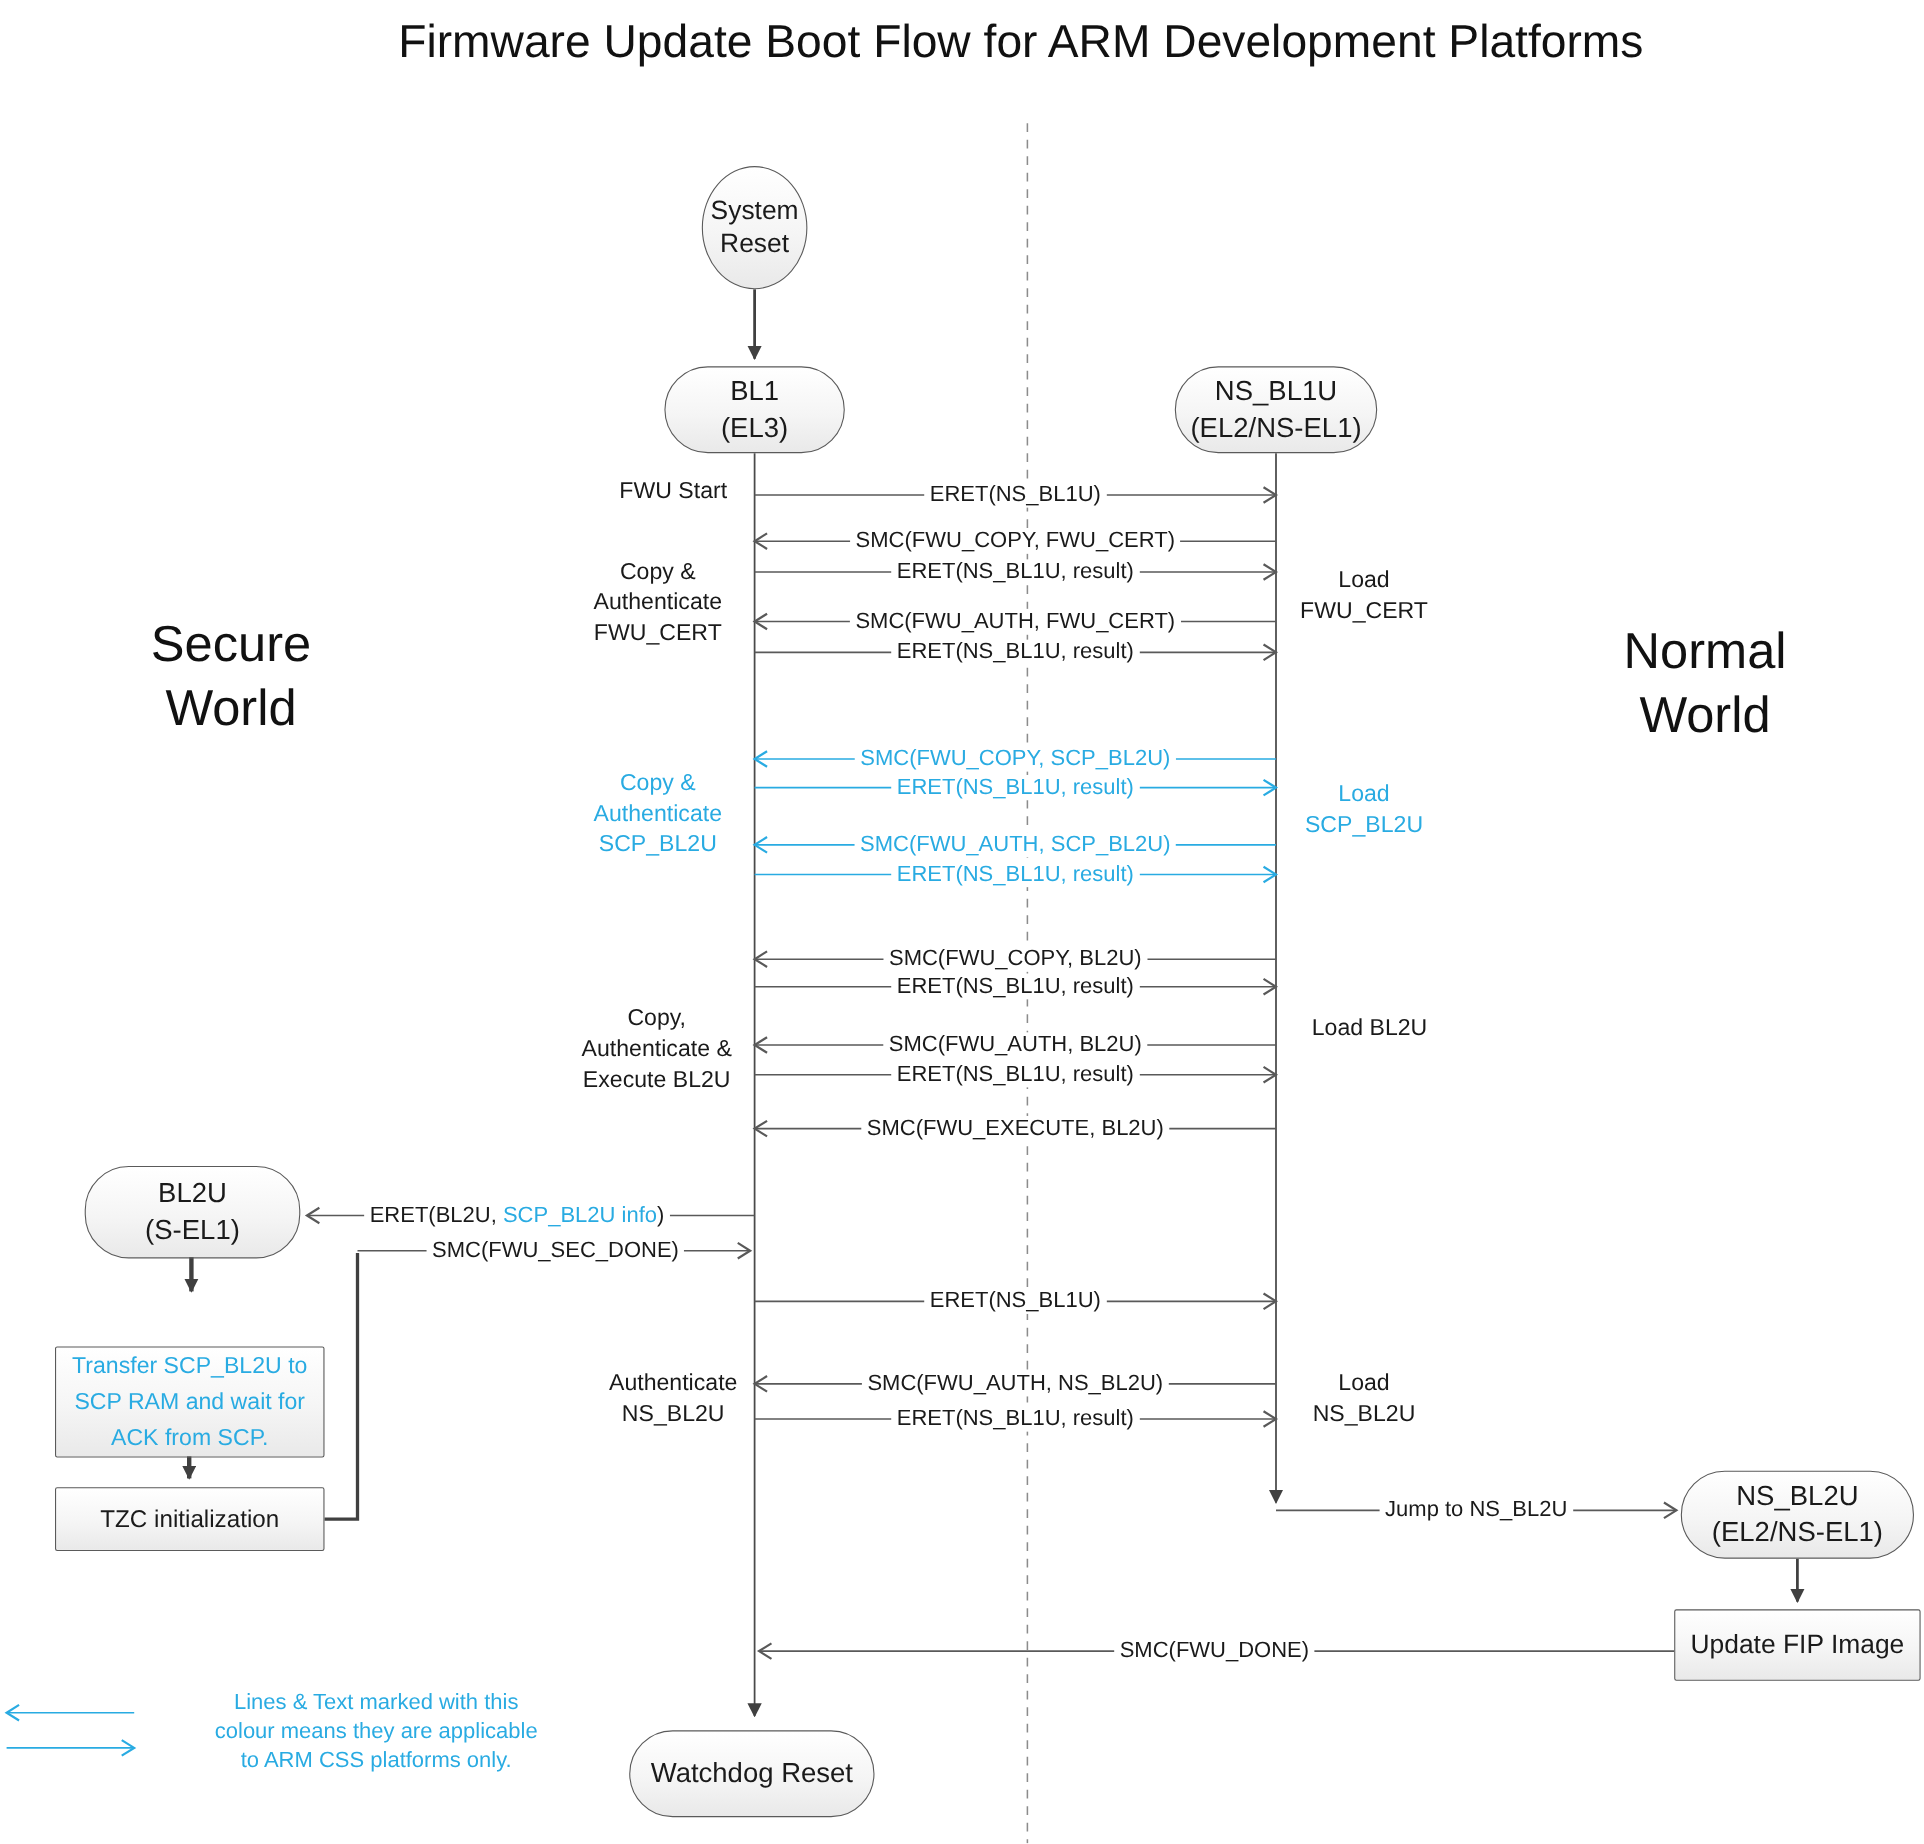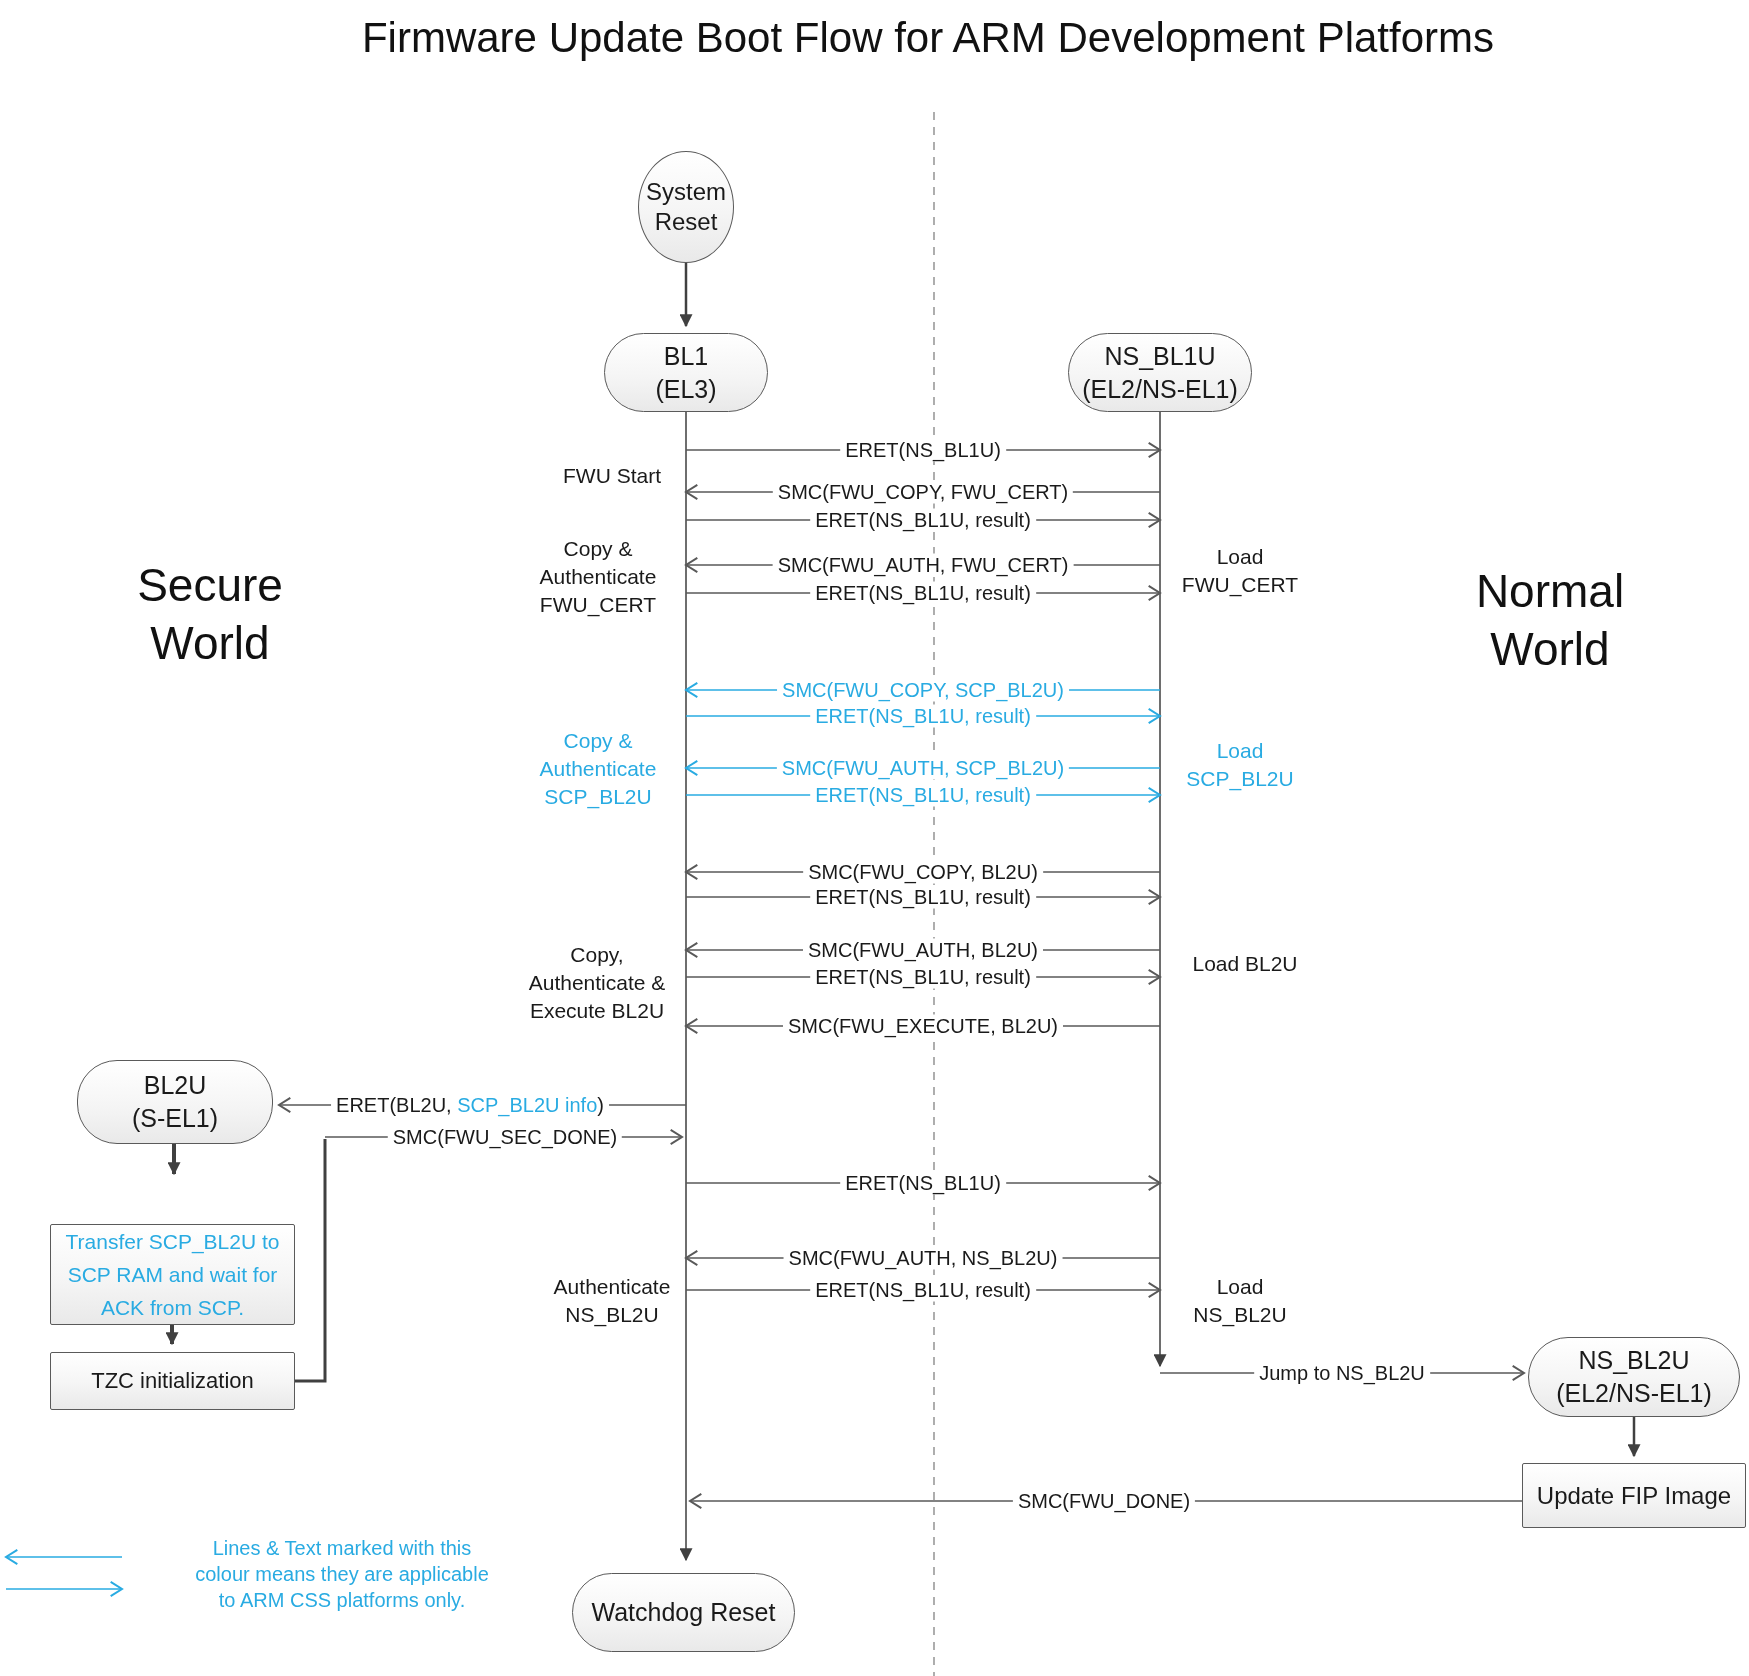--- a/index.html
+++ b/index.html
@@ -24,21 +24,21 @@
         text-align:center;box-sizing:border-box;}
   .pill{border-radius:40px;font-size:25px;line-height:33px;text-align:center;}
   .ellipse{border-radius:50%;font-size:24px;line-height:30px;}
   .rect{border-radius:2px;}
   .transfer{font-size:21px;line-height:33px;}
   .tzc{font-size:22px;}
   .fip{font-size:24px;}
   .msg-label{position:absolute;transform:translate(-50%,-50%);background:#fff;padding:0 5px;
              font-size:20px;white-space:nowrap;}
   .ann{position:absolute;transform:translate(-50%,-50%);font-size:21px;line-height:28px;
-       text-align:center;white-space:nowrap;margin-top:29px;}
+       text-align:center;white-space:nowrap;}
   .cyan{color:#29ABE2;}
   .legend-text{position:absolute;left:342px;top:1574px;transform:translate(-50%,-50%);
                font-size:20px;line-height:26px;text-align:center;}
 </style>
 </head>
 <body>
 
 <div class="canvas">
 
   <svg id="wires">

